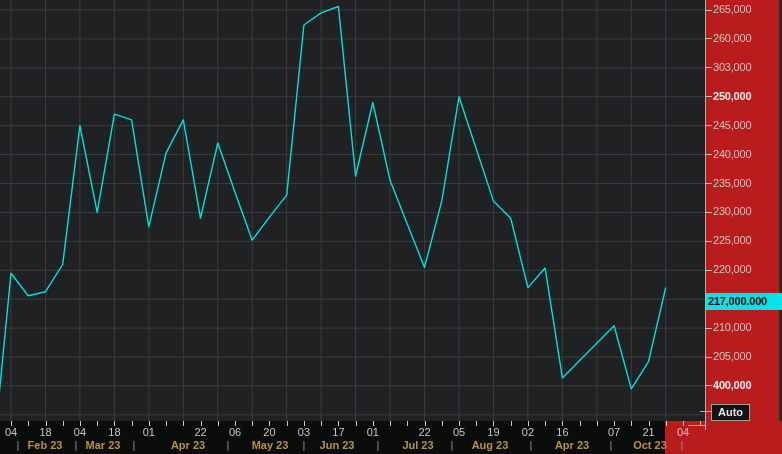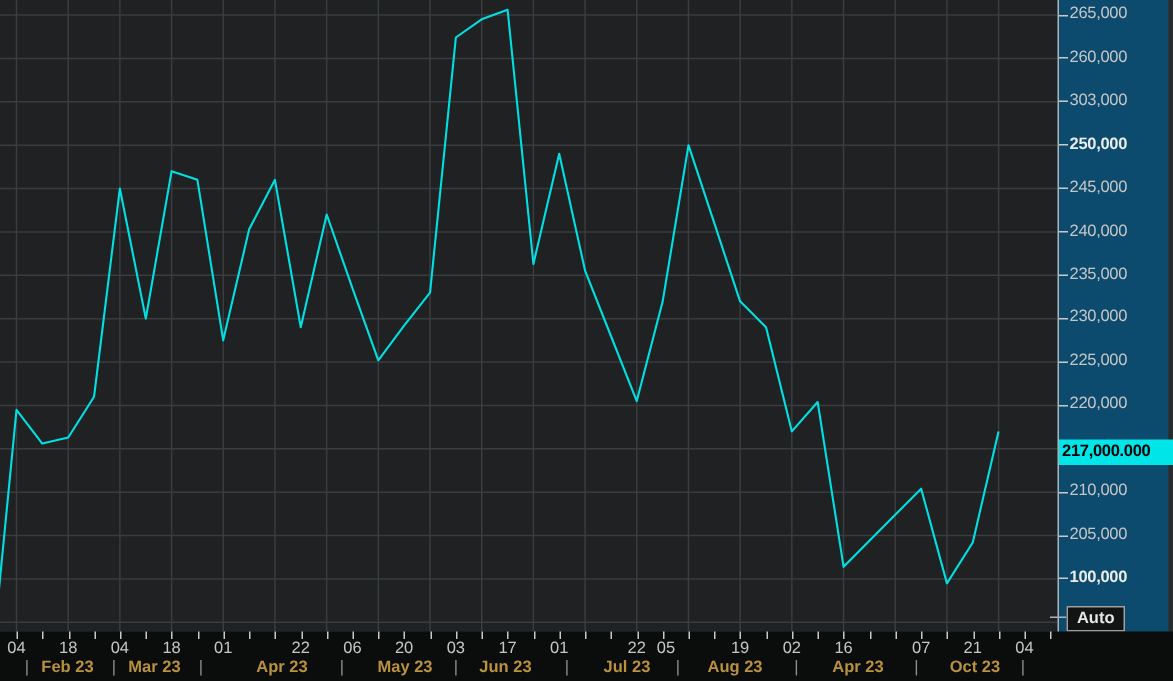--- a/index.html
+++ b/index.html
@@ -1,35 +1,35 @@
 <!DOCTYPE html>
 <html><head>
 <meta charset="utf-8">
 <style>
   html,body{margin:0;padding:0;background:#000;}
   #screen{position:relative;width:782px;height:454px;overflow:hidden;
-          background:#0c4a6e;font-family:"Liberation Sans",sans-serif;}
+          background:#b91c1c;font-family:"Liberation Sans",sans-serif;}
   #plot{position:absolute;left:0;top:0;width:705px;height:421px;overflow:hidden;background:#1f2122;}
   #plot svg{display:block;}
   
   #yaxis{position:absolute;left:705px;top:0;width:77px;height:432px;}
   .yaxis-line{position:absolute;left:0;top:0;width:1px;height:430px;background:#b0b0b0;}
   .ytick{position:absolute;width:6px;height:1px;background:#c9c9c9;}
   .ylabel{position:absolute;left:8px;font-size:11px;color:#c6c6c6;white-space:nowrap;letter-spacing:-0.2px;}
   .ylabel.bold{font-weight:bold;color:#ececec;}
   
   #price-box{position:absolute;left:706px;top:279px;width:74px;height:17px;background:#00e5e8;
              color:#000;font-size:11px;font-weight:bold;line-height:17px;text-align:left;
              padding-left:2px;letter-spacing:-0.2px;white-space:nowrap;}
   
   #auto-tick{position:absolute;left:700px;top:411px;width:11px;height:1px;background:#b0b0b0;}
   #auto-box{position:absolute;left:711px;top:404px;width:37px;height:15px;border:1px solid #a0a0a0;
             background:#121313;color:#e6e6e6;font-size:11px;font-weight:bold;line-height:15px;text-align:center;}
   
-  #xaxis{position:absolute;left:0;top:421px;width:782px;height:33px;background:#0b0c0c;}
+  #xaxis{position:absolute;left:0;top:421px;width:665px;height:33px;background:#0b0c0c;}
   .xtick{position:absolute;top:0;width:1px;height:5px;background:#c9c9c9;}
   .xday{position:absolute;top:5px;width:26px;margin-left:-13px;text-align:center;
         font-size:11px;color:#c6c6c6;}
   .xmonth{position:absolute;top:18px;width:54px;margin-left:-27px;text-align:center;
           font-size:11px;font-weight:bold;color:#b8923e;white-space:nowrap;}
   .xsep{position:absolute;top:18px;width:8px;margin-left:-4px;text-align:center;
         font-size:11px;color:#8f8f8f;}
   #corner-line{position:absolute;left:688px;top:425px;width:18px;height:1px;background:#b0b0b0;}
   #edge-strip{position:absolute;left:779px;top:0;width:3px;height:421px;background:#2a2b2b;}
 </style>
@@ -102,21 +102,21 @@
       <div class="ylabel" style="top: 234.36px;">225,000</div>
       <div class="ytick" style="left: 1px; top: 269.78px;"></div>
       <div class="ylabel" style="top: 263.28px;">220,000</div>
       <div class="ytick" style="left: 1px; top: 298.7px;"></div>
       <div class="ylabel" style="top: 292.2px;">215,000</div>
       <div class="ytick" style="left: 1px; top: 327.62px;"></div>
       <div class="ylabel" style="top: 321.12px;">210,000</div>
       <div class="ytick" style="left: 1px; top: 356.54px;"></div>
       <div class="ylabel" style="top: 350.04px;">205,000</div>
       <div class="ytick" style="left: 1px; top: 385.46px;"></div>
-      <div class="ylabel bold" style="top: 378.96px;">100,000</div>
+      <div class="ylabel bold" style="top: 378.96px;">400,000</div>
     </div>
 
   <div id="edge-strip"></div>
 
   <div id="price-box" style="top: 279.1px; margin-top: 14px;">217,000.000</div>
 
   <div id="auto-tick"></div>
   <div id="auto-box">Auto</div>
 
   <div id="corner-line"></div>
@@ -168,21 +168,21 @@
       <div class="xday" style="left: 79.9px;">04</div>
       <div class="xday" style="left: 114.4px;">18</div>
       <div class="xday" style="left: 148.8px;">01</div>
       <div class="xday" style="left: 200.5px;">22</div>
       <div class="xday" style="left: 235px;">06</div>
       <div class="xday" style="left: 269.4px;">20</div>
       <div class="xday" style="left: 303.9px;">03</div>
       <div class="xday" style="left: 338.4px;">17</div>
       <div class="xday" style="left: 372.8px;">01</div>
       <div class="xday" style="left: 424.5px;">22</div>
-      <div class="xday" style="left: 444px;">05</div>
+      <div class="xday" style="left: 459px;">05</div>
       <div class="xday" style="left: 493.4px;">19</div>
       <div class="xday" style="left: 527.9px;">02</div>
       <div class="xday" style="left: 562.4px;">16</div>
       <div class="xday" style="left: 614.1px;">07</div>
       <div class="xday" style="left: 648.5px;">21</div>
       <div class="xday" style="left: 683px;">04</div>
       <div class="xmonth" style="left: 45px;">Feb 23</div>
       <div class="xmonth" style="left: 103px;">Mar 23</div>
       <div class="xmonth" style="left: 188px;">Apr 23</div>
       <div class="xmonth" style="left: 270px;">May 23</div>

